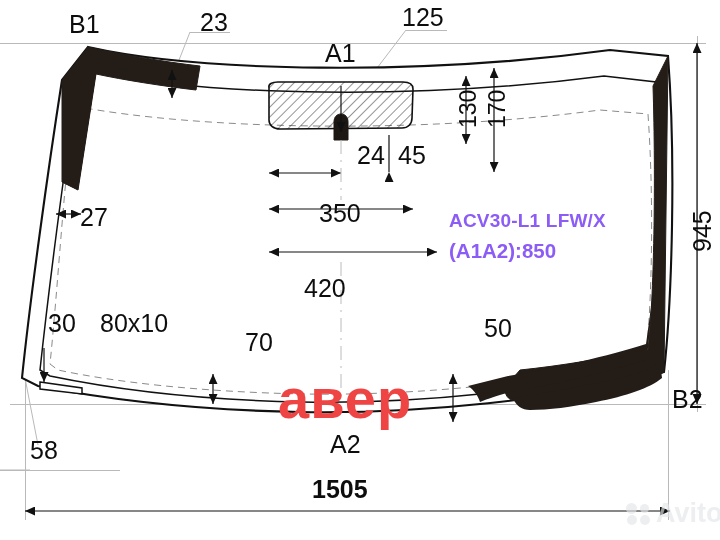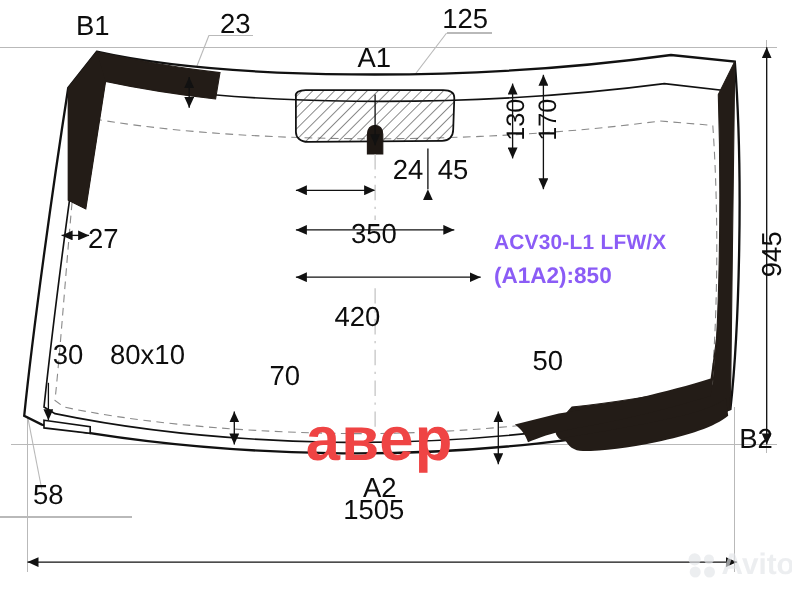--- a/index.html
+++ b/index.html
@@ -270,21 +270,21 @@
   <div class="lbl big" style="left:304px;top:228px;margin-top:48px;">420</div>
 
   <div class="lbl big" style="left:80px;top:193px;margin-top:12px;">27</div>
   <div class="lbl big" style="left:48px;top:311px;">30</div>
   <div class="lbl big" style="left:100px;top:311px;">80x10</div>
   <div class="lbl big" style="left:245px;top:330px;text-align:right;">70</div>
   <div class="lbl big" style="left:484px;top:316px;">50</div>
 
   <div class="lbl big" style="left:16px;top:438px;margin-left:14px;">58</div>
   <div class="lbl big rot90" style="left:690px;top:252px;">945</div>
-  <div class="lbl big" style="left:312px;top:452px;">1505</div>
+  <div class="lbl big" style="left:312px;top:477px;font-weight:bold;">1505</div>
 
   <div class="lbl big" style="left:330px;top:432px;text-align:center;">A2</div>
   <div class="lbl big" style="left:672px;top:387px;">B2</div>
 
   <div class="specblock">
     <div class="model">ACV30-L1 LFW/X</div>
     <div>(A1A2):850</div>
   </div>
 
   <div id="wm-abep">авер</div>

